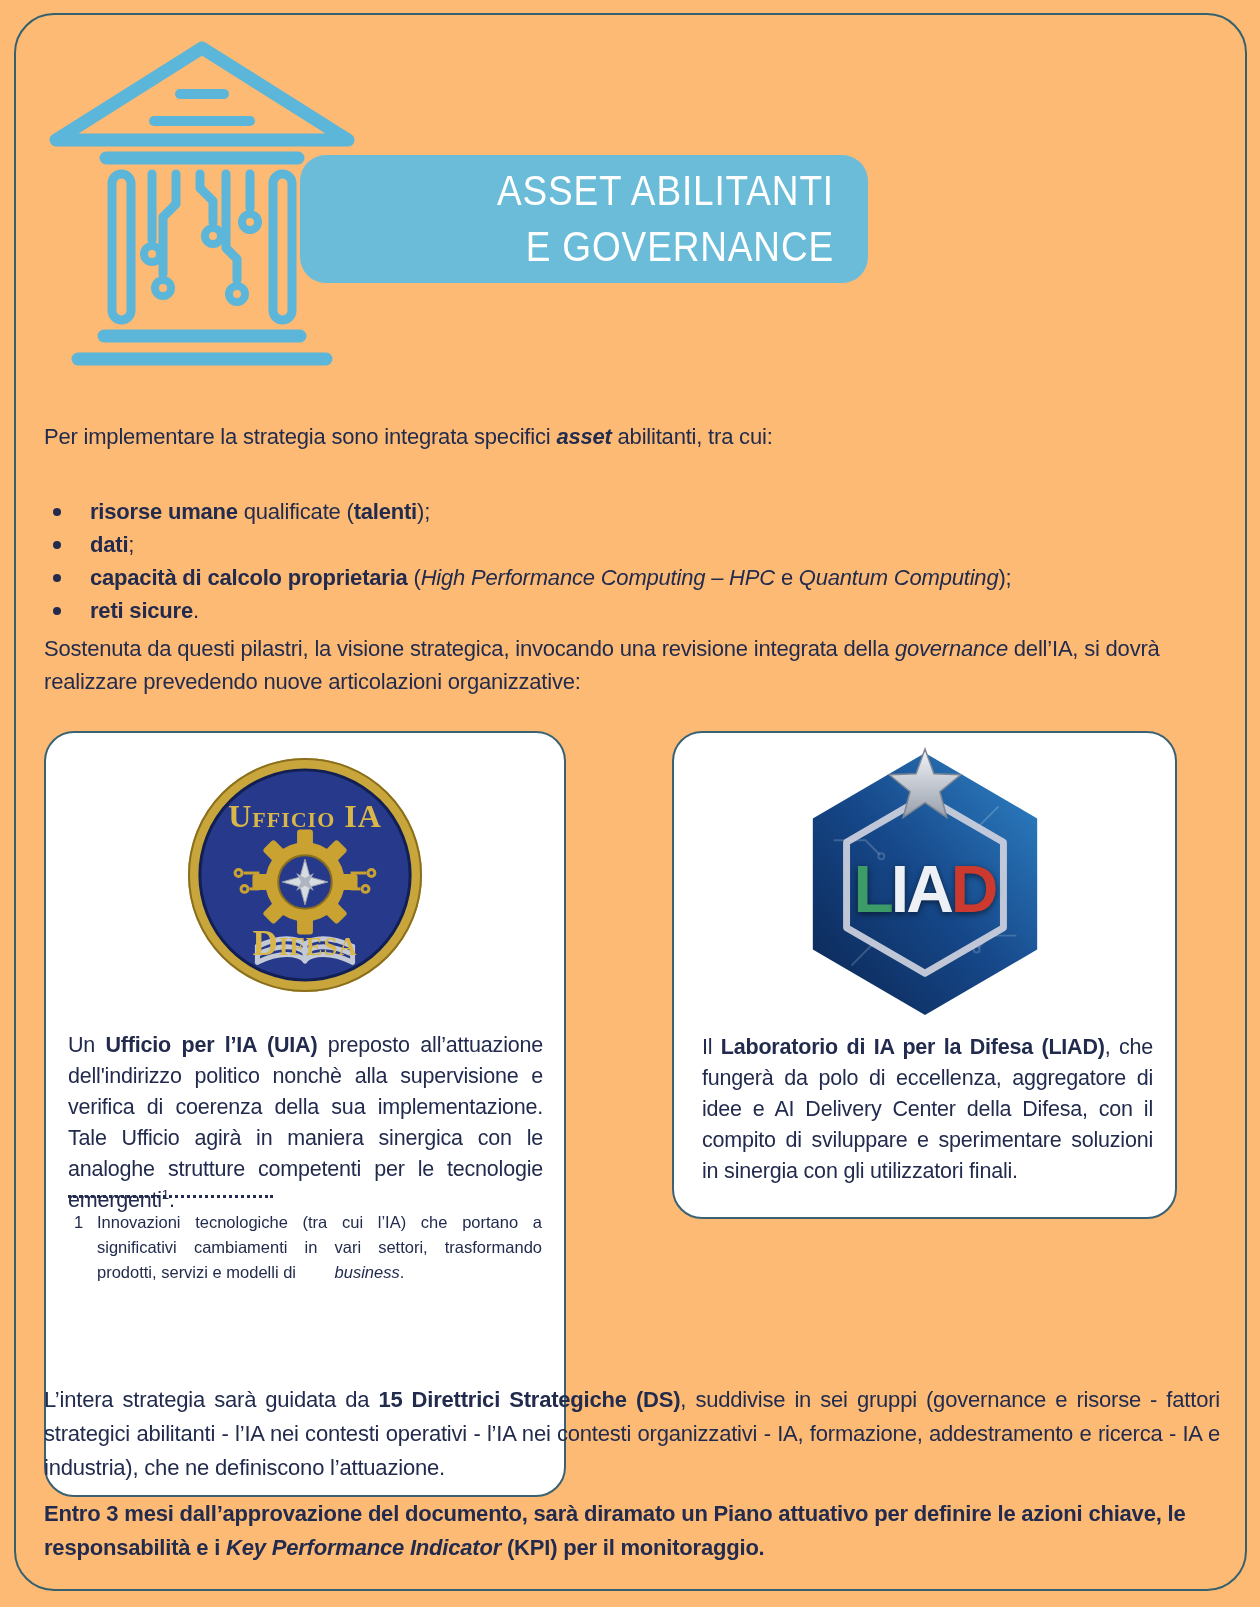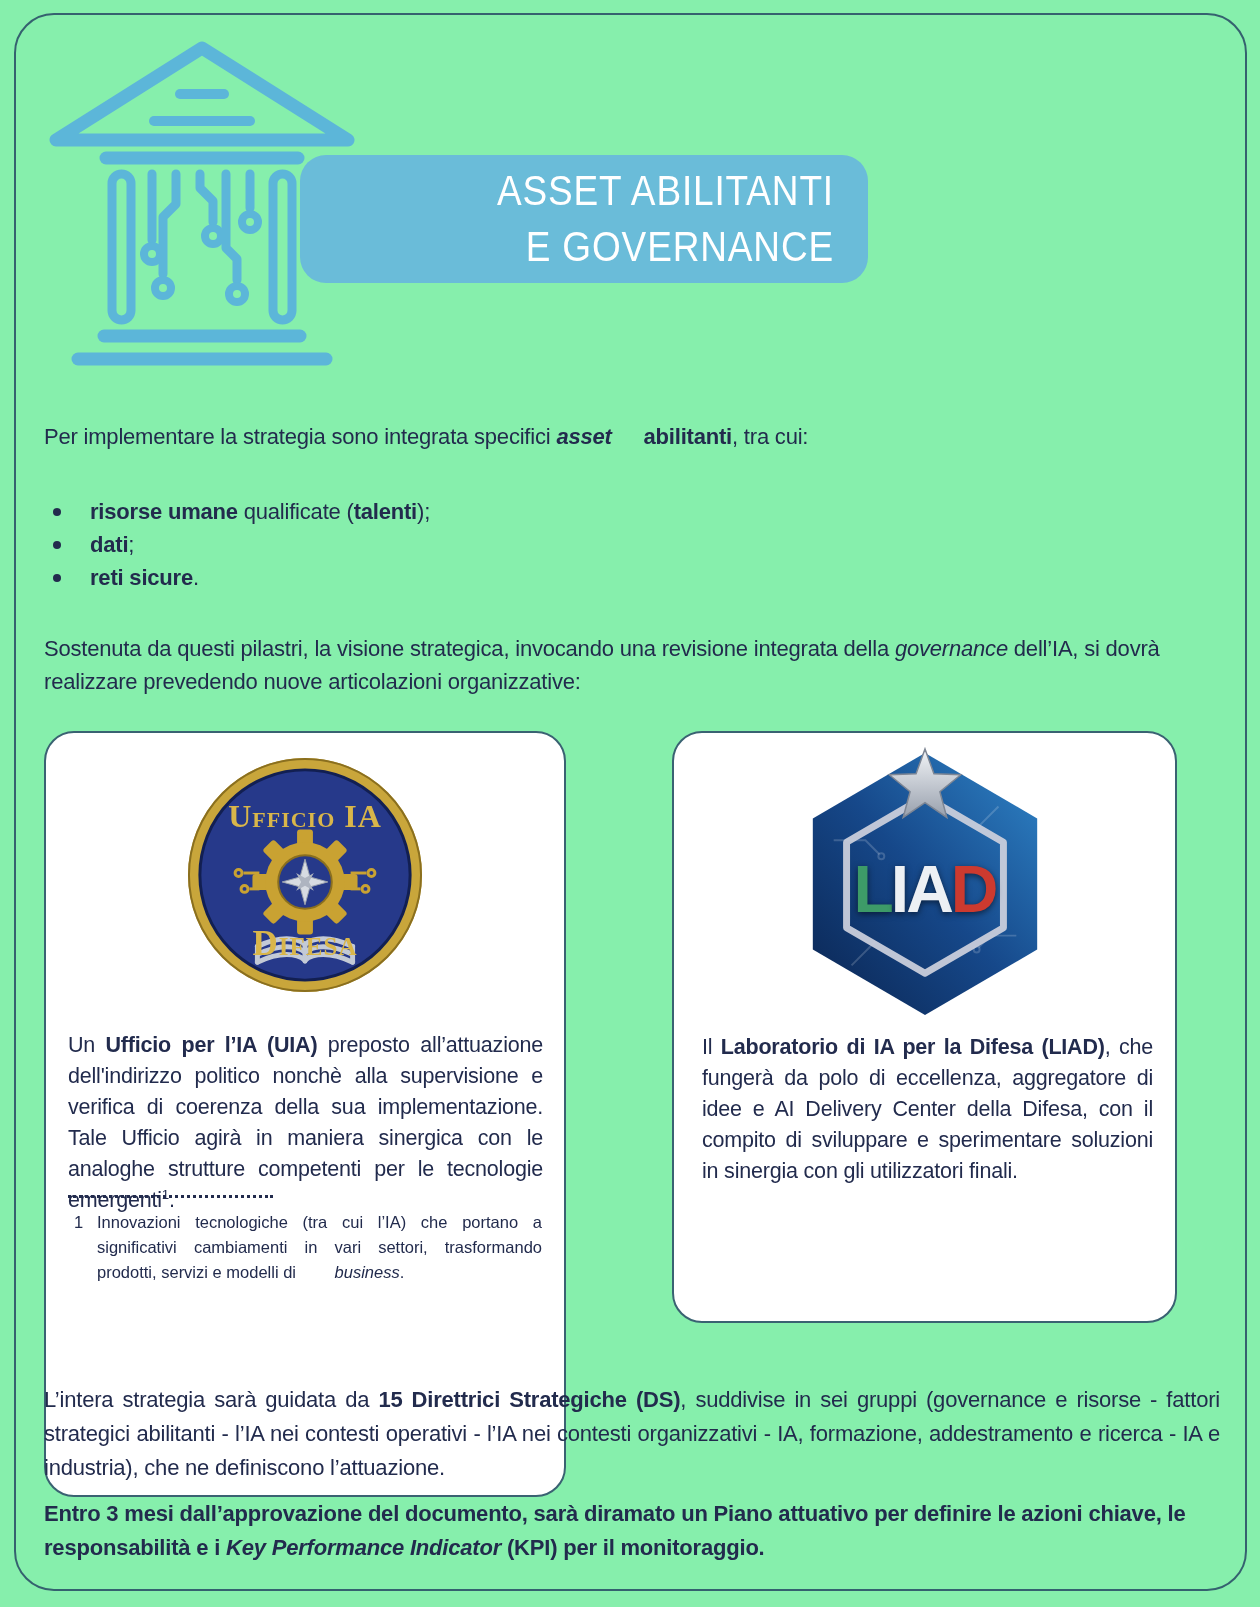--- a/index.html
+++ b/index.html
@@ -4,21 +4,21 @@
 <style>
   :root{
     --ink:#222b4d;
     --accent:#6abcd9;
     --icon-blue:#5cb6d9;
     --box-border:#3a6272;
   }
   *{margin:0;padding:0;box-sizing:border-box;}
   body{background:#fff;}
   .page{
-    position:relative;width:1260px;height:1607px;background:#86efac;
+    position:relative;width:1260px;height:1607px;background:#fdba74;
     overflow:hidden;font-family:"Liberation Sans","DejaVu Sans",sans-serif;
     color:var(--ink);
   }
   
   .bottom-pattern{
     position:absolute;left:0;right:0;top:1390;bottom:0;z-index:0;
     background-image:
       radial-gradient(circle, rgba(255,255,255,.95) 0 1.6px, transparent 2.6px),
       radial-gradient(circle, rgba(255,255,255,.8) 0 1.2px, transparent 2.1px),
       repeating-radial-gradient(ellipse 1500px 720px at 108% 195%, rgba(255,255,255,.65) 0 1.3px, transparent 1.3px 30px),
@@ -54,21 +54,21 @@
     content:"";position:absolute;left:9px;top:13px;width:8px;height:8px;border-radius:50%;
     background:var(--ink);
   }
   .p2{top:633px;}
   
   .card{
     position:absolute;top:731px;border:2.5px solid var(--box-border);
     border-radius:30px;background:#fff;z-index:3;
   }
   .card-left{left:44px;width:522px;height:766px;}
-  .card-right{left:672px;width:505px;height:592px;}
+  .card-right{left:672px;width:505px;height:488px;}
   .card-text{
     position:absolute;left:22px;right:21px;font-size:21.5px;line-height:31px;
     letter-spacing:-.2px;text-align:justify;
   }
   .card-left .card-text{top:297px;}
   .card-right .card-text{top:299px;left:28px;right:22px;}
   sup{font-size:.62em;line-height:0;vertical-align:super;}
   .fn-sep{
     position:absolute;left:22px;top:462px;width:205px;height:0;
     border-top:3.5px dotted var(--ink);
@@ -126,25 +126,26 @@
     <path d="M158 138 V152 L171 165 V186" stroke-width="9"></path>
       <circle cx="171" cy="200" r="8" stroke-width="8"></circle>
     <path d="M184 138 V212 L195 223 V244" stroke-width="9"></path>
       <circle cx="195" cy="258" r="8" stroke-width="8"></circle>
     <path d="M208 138 V172" stroke-width="9"></path>
       <circle cx="208" cy="186" r="8" stroke-width="8"></circle>
     <path d="M62 300 H258" stroke-width="13"></path>
     <path d="M36 323 H284" stroke-width="13"></path>
   </svg>
 
-  <p class="para p1"><span>Per implementare la strategia sono integrata specifici </span><span style="font-weight: bold; font-style: italic;">asset</span><span style="font-weight: bold; margin-left: 26px;"> abilitanti</span><span>, tra cui:</span></p>
+  <p class="para p1"><span>Per implementare la strategia sono integrata specifici </span><span style="font-weight: bold; font-style: italic;">asset</span><span style="font-weight: normal;"> abilitanti</span><span>, tra cui:</span></p>
 
   <ul class="bullets">
     <li><span style="font-weight: bold;">risorse umane</span><span> qualificate (</span><span style="font-weight: bold;">talenti</span><span>);</span></li>
     <li><span style="font-weight: bold;">dati</span><span>;</span></li>
+    <li><span style="font-weight: bold;">capacità di calcolo proprietaria</span><span> (</span><span style="font-style: italic;">High Performance Computing – HPC</span><span> e </span><span style="font-style: italic;">Quantum Computing</span><span>);</span></li>
     <li><span style="font-weight: bold;">reti sicure</span><span>.</span></li>
   </ul>
 
   <p class="para p2"><span>Sostenuta da questi pilastri, la visione strategica, invocando una revisione integrata della </span><span style="font-style: italic;">governance</span><span> dell’IA, si dovrà realizzare prevedendo nuove articolazioni organizzative:</span></p>
 
   <div class="card card-left">
     <div class="uia-badge">
       <svg width="238" height="238" viewBox="0 0 240 240">
         <circle cx="120" cy="120" r="118" fill="#c9a63b"></circle>
         <circle cx="120" cy="120" r="117" fill="none" stroke="#8a6f1f" stroke-width="2"></circle>

